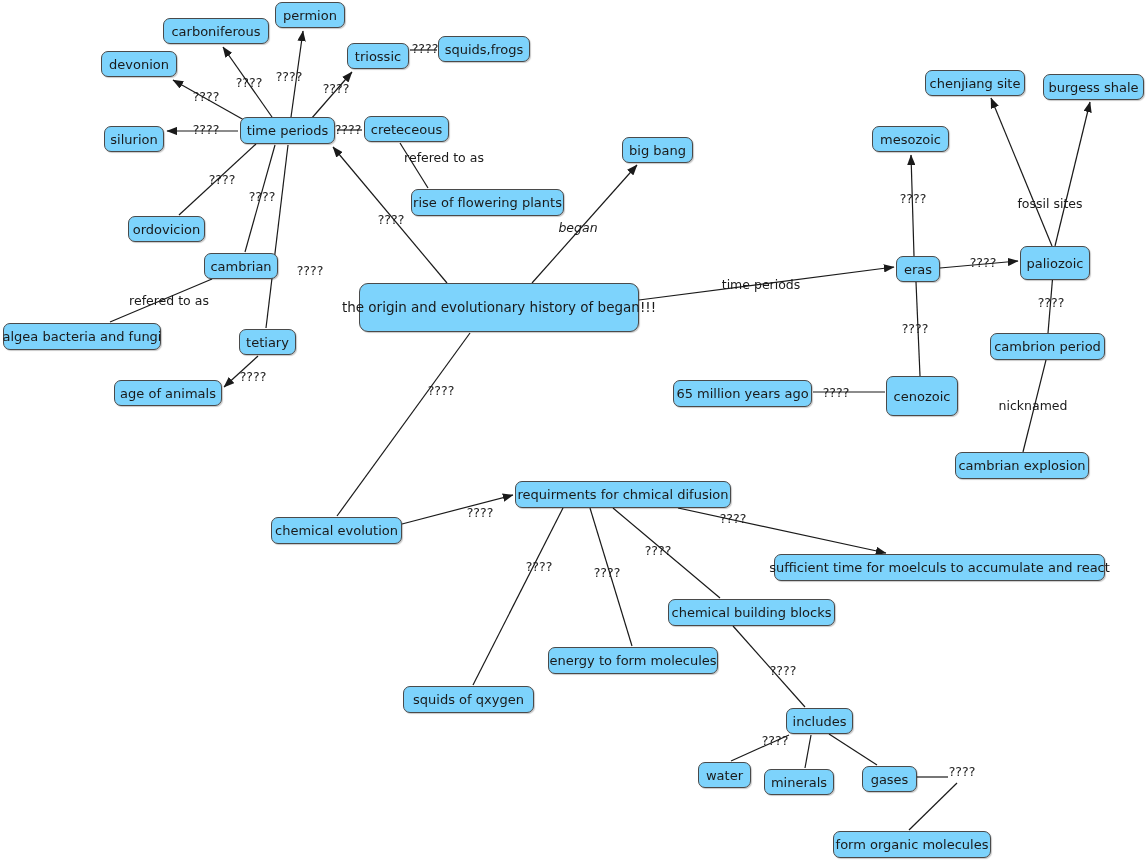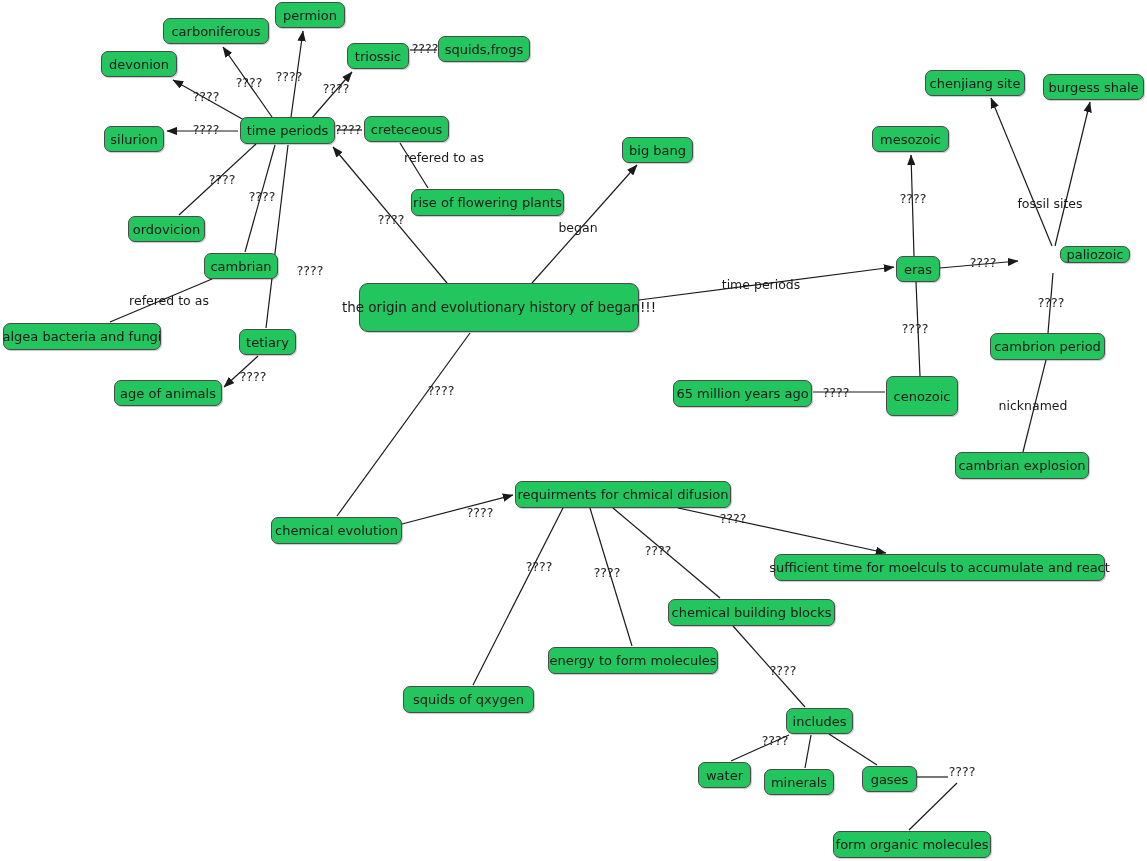--- a/index.html
+++ b/index.html
@@ -19,21 +19,21 @@
     position: absolute;
     left: 0;
     top: 0;
     width: 1147px;
     height: 861px;
     pointer-events: none;
   }
   .node {
     position: absolute;
     box-sizing: border-box;
-    background: #22c55e;
+    background: #7dd3fc;
     border: 1px solid #4a4a4a;
     border-radius: 7px;
     color: #1a1a1a;
     font-size: 13px;
     line-height: 1;
     display: flex;
     align-items: center;
     justify-content: center;
     padding: 0 8px;
     white-space: nowrap;
@@ -113,21 +113,21 @@
       <div class="node" style="left: 1043px; top: 74px; width: 101px; height: 26px;">burgess shale</div>
       <div class="node" style="left: 104px; top: 126px; width: 60px; height: 26px;">silurion</div>
       <div class="node" style="left: 240px; top: 117px; width: 95px; height: 27px;">time periods</div>
       <div class="node" style="left: 364px; top: 116px; width: 85px; height: 26px;">creteceous</div>
       <div class="node" style="left: 872px; top: 126px; width: 77px; height: 26px;">mesozoic</div>
       <div class="node" style="left: 622px; top: 137px; width: 71px; height: 26px;">big bang</div>
       <div class="node" style="left: 411px; top: 189px; width: 153px; height: 27px;">rise of flowering plants</div>
       <div class="node" style="left: 128px; top: 216px; width: 77px; height: 26px;">ordovicion</div>
       <div class="node" style="left: 204px; top: 253px; width: 74px; height: 26px;">cambrian</div>
       <div class="node" style="left: 896px; top: 256px; width: 44px; height: 26px;">eras</div>
-      <div class="node" style="left: 1060px; top: 246px; width: 70px; height: 17px;">paliozoic</div>
+      <div class="node" style="left: 1020px; top: 246px; width: 70px; height: 34px;">paliozoic</div>
       <div class="node central" style="left: 359px; top: 283px; width: 280px; height: 49px;">the origin and evolutionary history of began!!!</div>
       <div class="node" style="left: 3px; top: 323px; width: 158px; height: 27px;">algea bacteria and fungi</div>
       <div class="node" style="left: 239px; top: 329px; width: 57px; height: 26px;">tetiary</div>
       <div class="node" style="left: 990px; top: 333px; width: 115px; height: 27px;">cambrion period</div>
       <div class="node" style="left: 673px; top: 380px; width: 139px; height: 27px;">65 million years ago</div>
       <div class="node" style="left: 886px; top: 376px; width: 72px; height: 40px;">cenozoic</div>
       <div class="node" style="left: 114px; top: 380px; width: 108px; height: 26px;">age of animals</div>
       <div class="node" style="left: 955px; top: 452px; width: 134px; height: 27px;">cambrian explosion</div>
       <div class="node" style="left: 515px; top: 481px; width: 216px; height: 27px;">requirments for chmical difusion</div>
       <div class="node" style="left: 271px; top: 517px; width: 131px; height: 27px;">chemical evolution</div>
@@ -149,21 +149,21 @@
       <div class="edge-label" style="left: 206px; top: 130px;">????</div>
       <div class="edge-label" style="left: 348px; top: 130px;">????</div>
       <div class="edge-label" style="left: 222px; top: 180px;">????</div>
       <div class="edge-label" style="left: 262px; top: 197px;">????</div>
       <div class="edge-label" style="left: 310px; top: 271px;">????</div>
       <div class="edge-label" style="left: 444px; top: 158px;">refered to as</div>
       <div class="edge-label" style="left: 425px; top: 49px;">????</div>
       <div class="edge-label" style="left: 169px; top: 301px;">refered to as</div>
       <div class="edge-label" style="left: 253px; top: 377px;">????</div>
       <div class="edge-label" style="left: 391px; top: 220px;">????</div>
-      <div class="edge-label" style="left: 578px; top: 228px;">began</div>
+      <div class="edge-label" style="left: 578px; top: 228px; font-style: italic;">began</div>
       <div class="edge-label" style="left: 761px; top: 285px;">time periods</div>
       <div class="edge-label" style="left: 441px; top: 391px;">????</div>
       <div class="edge-label" style="left: 913px; top: 199px;">????</div>
       <div class="edge-label" style="left: 983px; top: 263px;">????</div>
       <div class="edge-label" style="left: 915px; top: 329px;">????</div>
       <div class="edge-label" style="left: 836px; top: 393px;">????</div>
       <div class="edge-label" style="left: 1050px; top: 204px;">fossil sites</div>
       <div class="edge-label" style="left: 1051px; top: 303px;">????</div>
       <div class="edge-label" style="left: 1033px; top: 406px;">nicknamed</div>
       <div class="edge-label" style="left: 480px; top: 513px;">????</div>

